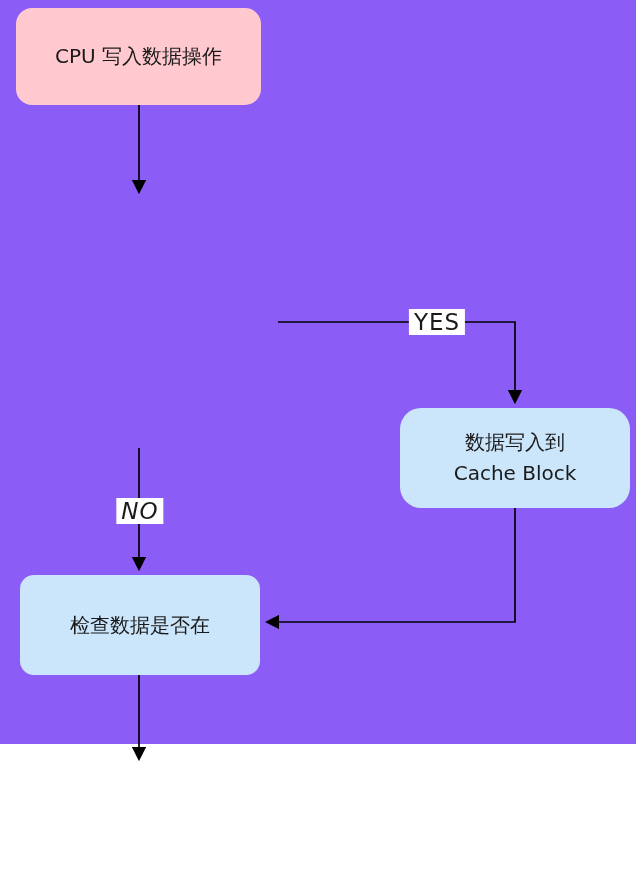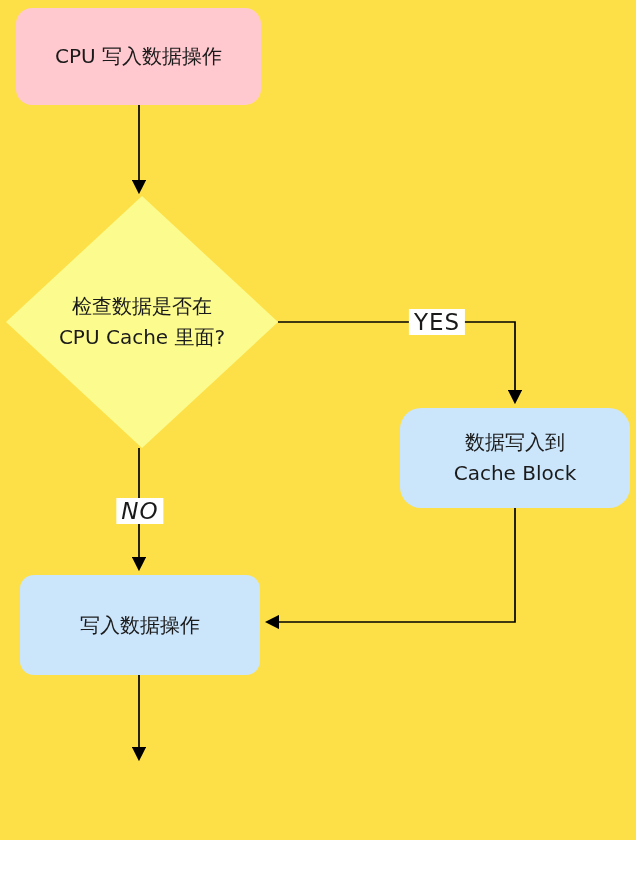--- a/index.html
+++ b/index.html
@@ -4,22 +4,22 @@
 <style>
   * { margin: 0; padding: 0; box-sizing: border-box; }
   html, body {
     width: 636px; height: 872px;
     background: #ffffff;
     font-family: "DejaVu Sans", "Liberation Sans", sans-serif;
     overflow: hidden;
   }
   .canvas {
     position: relative;
-    width: 636px; height: 840px;
-    background: #fde047;
+    width: 636px; height: 744px;
+    background: #8b5cf6;
   }
   .connectors {
     position: absolute;
     left: 0; top: 0;
     width: 636px; height: 872px;
     pointer-events: none;
   }
   .node {
     position: absolute;
     display: flex;
@@ -78,32 +78,28 @@
 
     <path d="M515,508 L515,622 L267,622" fill="none" stroke="#000000" stroke-width="1.7" marker-end="url(#arrow)"></path>
 
     <path d="M139,675 L139,759" fill="none" stroke="#000000" stroke-width="1.7" marker-end="url(#arrow)"></path>
   </svg>
 
   <div class="node rounded node-start">
     <span class="node-label">CPU 写入数据操作</span>
   </div>
 
-  <div class="node node-decision">
-    <span class="node-label">检查数据是否在
-CPU Cache 里面?</span>
-  </div>
 
   <div class="node node-cache">
     <span class="node-label">数据写入到
 Cache Block</span>
   </div>
 
   <div class="node node-memory">
-    <span class="node-label">写入数据操作</span>
+    <span class="node-label">检查数据是否在</span>
   </div>
 
 
   <span class="edge-label edge-label-yes">YES</span>
 
   <span class="edge-label edge-label-no">NO</span>
 
 </div>
 
 </body></html>

